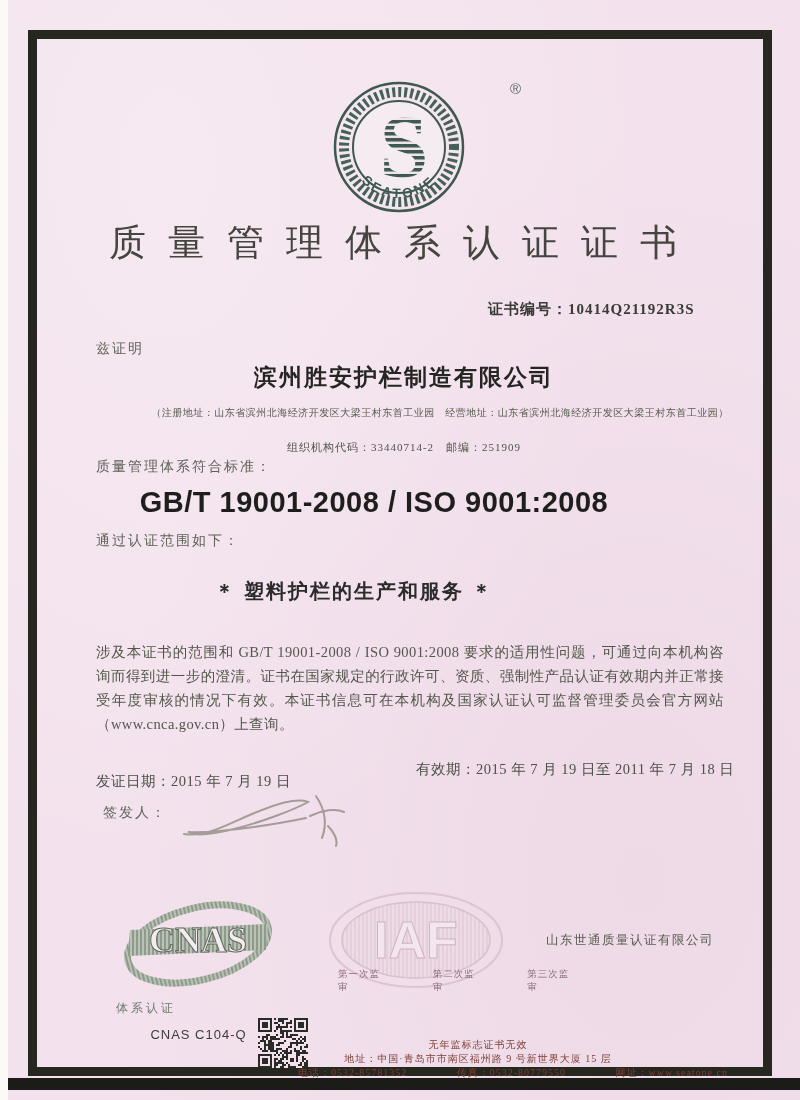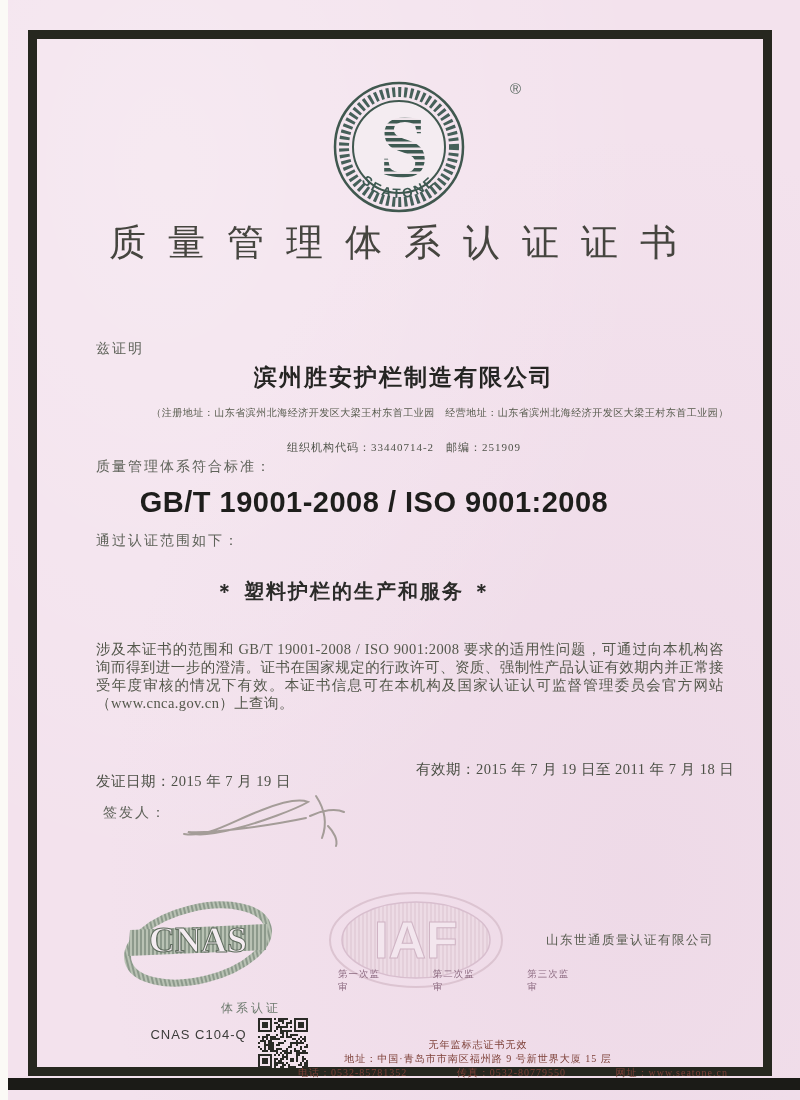--- a/index.html
+++ b/index.html
@@ -23,21 +23,21 @@
   .certno{font-size:15px;font-weight:bold;color:#3a3a36;letter-spacing:1px;}
   .smgreen{font-size:14px;color:#5f635a;letter-spacing:2px;}
   .company{font-family:"Liberation Sans","DejaVu Sans",sans-serif;
            font-size:23px;font-weight:bold;color:#252523;letter-spacing:2px;}
   .addr{font-size:10px;color:#565a4c;letter-spacing:0.5px;padding-left:36px;}
   .orgcode{font-size:11px;color:#50544a;letter-spacing:1px;}
   .standard{font-family:"Liberation Sans","DejaVu Sans",sans-serif;
             font-size:29px;font-weight:bold;color:#1e1e1c;letter-spacing:0.5px;}
   .scope{font-family:"Liberation Sans","DejaVu Sans",sans-serif;
          font-size:20px;font-weight:bold;color:#2b2b29;letter-spacing:2px;}
-  .para{font-size:14.5px;color:#53574b;line-height:18px;text-align:justify;letter-spacing:0.4px;}
+  .para{font-size:14.5px;color:#53574b;line-height:24px;text-align:justify;letter-spacing:0.4px;}
   .dateline{font-size:14.5px;color:#4c5046;letter-spacing:0.5px;}
   .cnas-cap{font-size:12px;color:#6d7a6e;letter-spacing:3px;}
   .cnas-code{font-family:"Liberation Sans","DejaVu Sans",sans-serif;
              font-size:13px;color:#3c3c3a;letter-spacing:1px;}
   .issuer{font-size:12.5px;color:#585c50;letter-spacing:1.5px;}
   .audit{font-size:9.5px;color:#8c6a80;letter-spacing:1px;}
   .footred{font-size:10px;color:#7d4038;letter-spacing:1px;}
   .footrow{display:flex;justify-content:space-between;}
   .white-edge{position:absolute;left:0;top:0;width:8px;height:1100px;background:#fbfaf6;}
 </style>
@@ -62,20 +62,23 @@
       <text x="80" y="104" text-anchor="middle" font-family="Liberation Serif,serif" font-size="88" font-weight="bold" fill="url(#sstripes)">S</text>
       <text font-family="Liberation Sans,sans-serif" font-size="13.5" font-weight="bold" fill="#3e5a52" letter-spacing="3">
         <textPath href="#arcbottom" startOffset="50%" text-anchor="middle">SEATONE</textPath>
       </text>
     </svg>
   </div>
   <div class="abs regmark" style="left:502px;top:80px;">®</div>
 
   <div class="abs ctr title" style="top:218px;box-sizing:border-box;">质量管理体系认证证书</div>
 
+  <div class="abs certno" style="left:480px;top:300px;">
+    <span>证书编号：</span><span>10414Q21192R3S</span>
+  </div>
 
   <div class="abs smgreen" style="left:88px;top:340px;">兹证明</div>
 
   <div class="abs ctr company" style="top:362px;">滨州胜安护栏制造有限公司</div>
 
   <div class="abs ctr addr" style="top:406px;">（注册地址：山东省滨州北海经济开发区大梁王村东首工业园　经营地址：山东省滨州北海经济开发区大梁王村东首工业园）</div>
 
   <div class="abs ctr orgcode" style="top:440px;">组织机构代码：33440714-2　邮编：251909</div>
 
   <div class="abs smgreen" style="left:88px;top:458px;">质量管理体系符合标准：</div>
@@ -111,21 +114,21 @@
           <rect x="2" width="2" height="4" fill="#b9c2b4"></rect>
         </pattern>
       </defs>
       <g transform="rotate(-14 82 52)">
         <ellipse cx="82" cy="52" rx="72" ry="36" fill="none" stroke="url(#cnashatch)" stroke-width="7"></ellipse>
       </g>
       <polygon points="14,38 152,32 150,58 12,64" fill="url(#cnashatch)"></polygon>
       <text x="82" y="60" text-anchor="middle" font-family="Liberation Serif,serif" font-size="36" font-weight="bold" fill="#f4ecf1" stroke="#5d6a5c" stroke-width="1">CNAS</text>
     </svg>
   </div>
-  <div class="abs cnas-cap" style="left:108px;top:1000px;width:165px;text-align:right;">体系认证</div>
+  <div class="abs cnas-cap" style="left:108px;top:1000px;width:165px;text-align:left;">体系认证</div>
   <div class="abs cnas-code" style="left:108px;top:1018px;width:165px;text-align:center;margin-top:9px;">CNAS C104-Q</div>
 
   <div class="abs" style="left:318px;top:890px;">
     <svg width="180" height="100" viewBox="0 0 180 100">
       <defs>
         <pattern id="iafhatch" width="4" height="4" patternUnits="userSpaceOnUse">
           <rect width="4" height="4" fill="#e4cfda"></rect>
           <rect x="2" width="2" height="4" fill="#eddbe5"></rect>
         </pattern>
       </defs>

